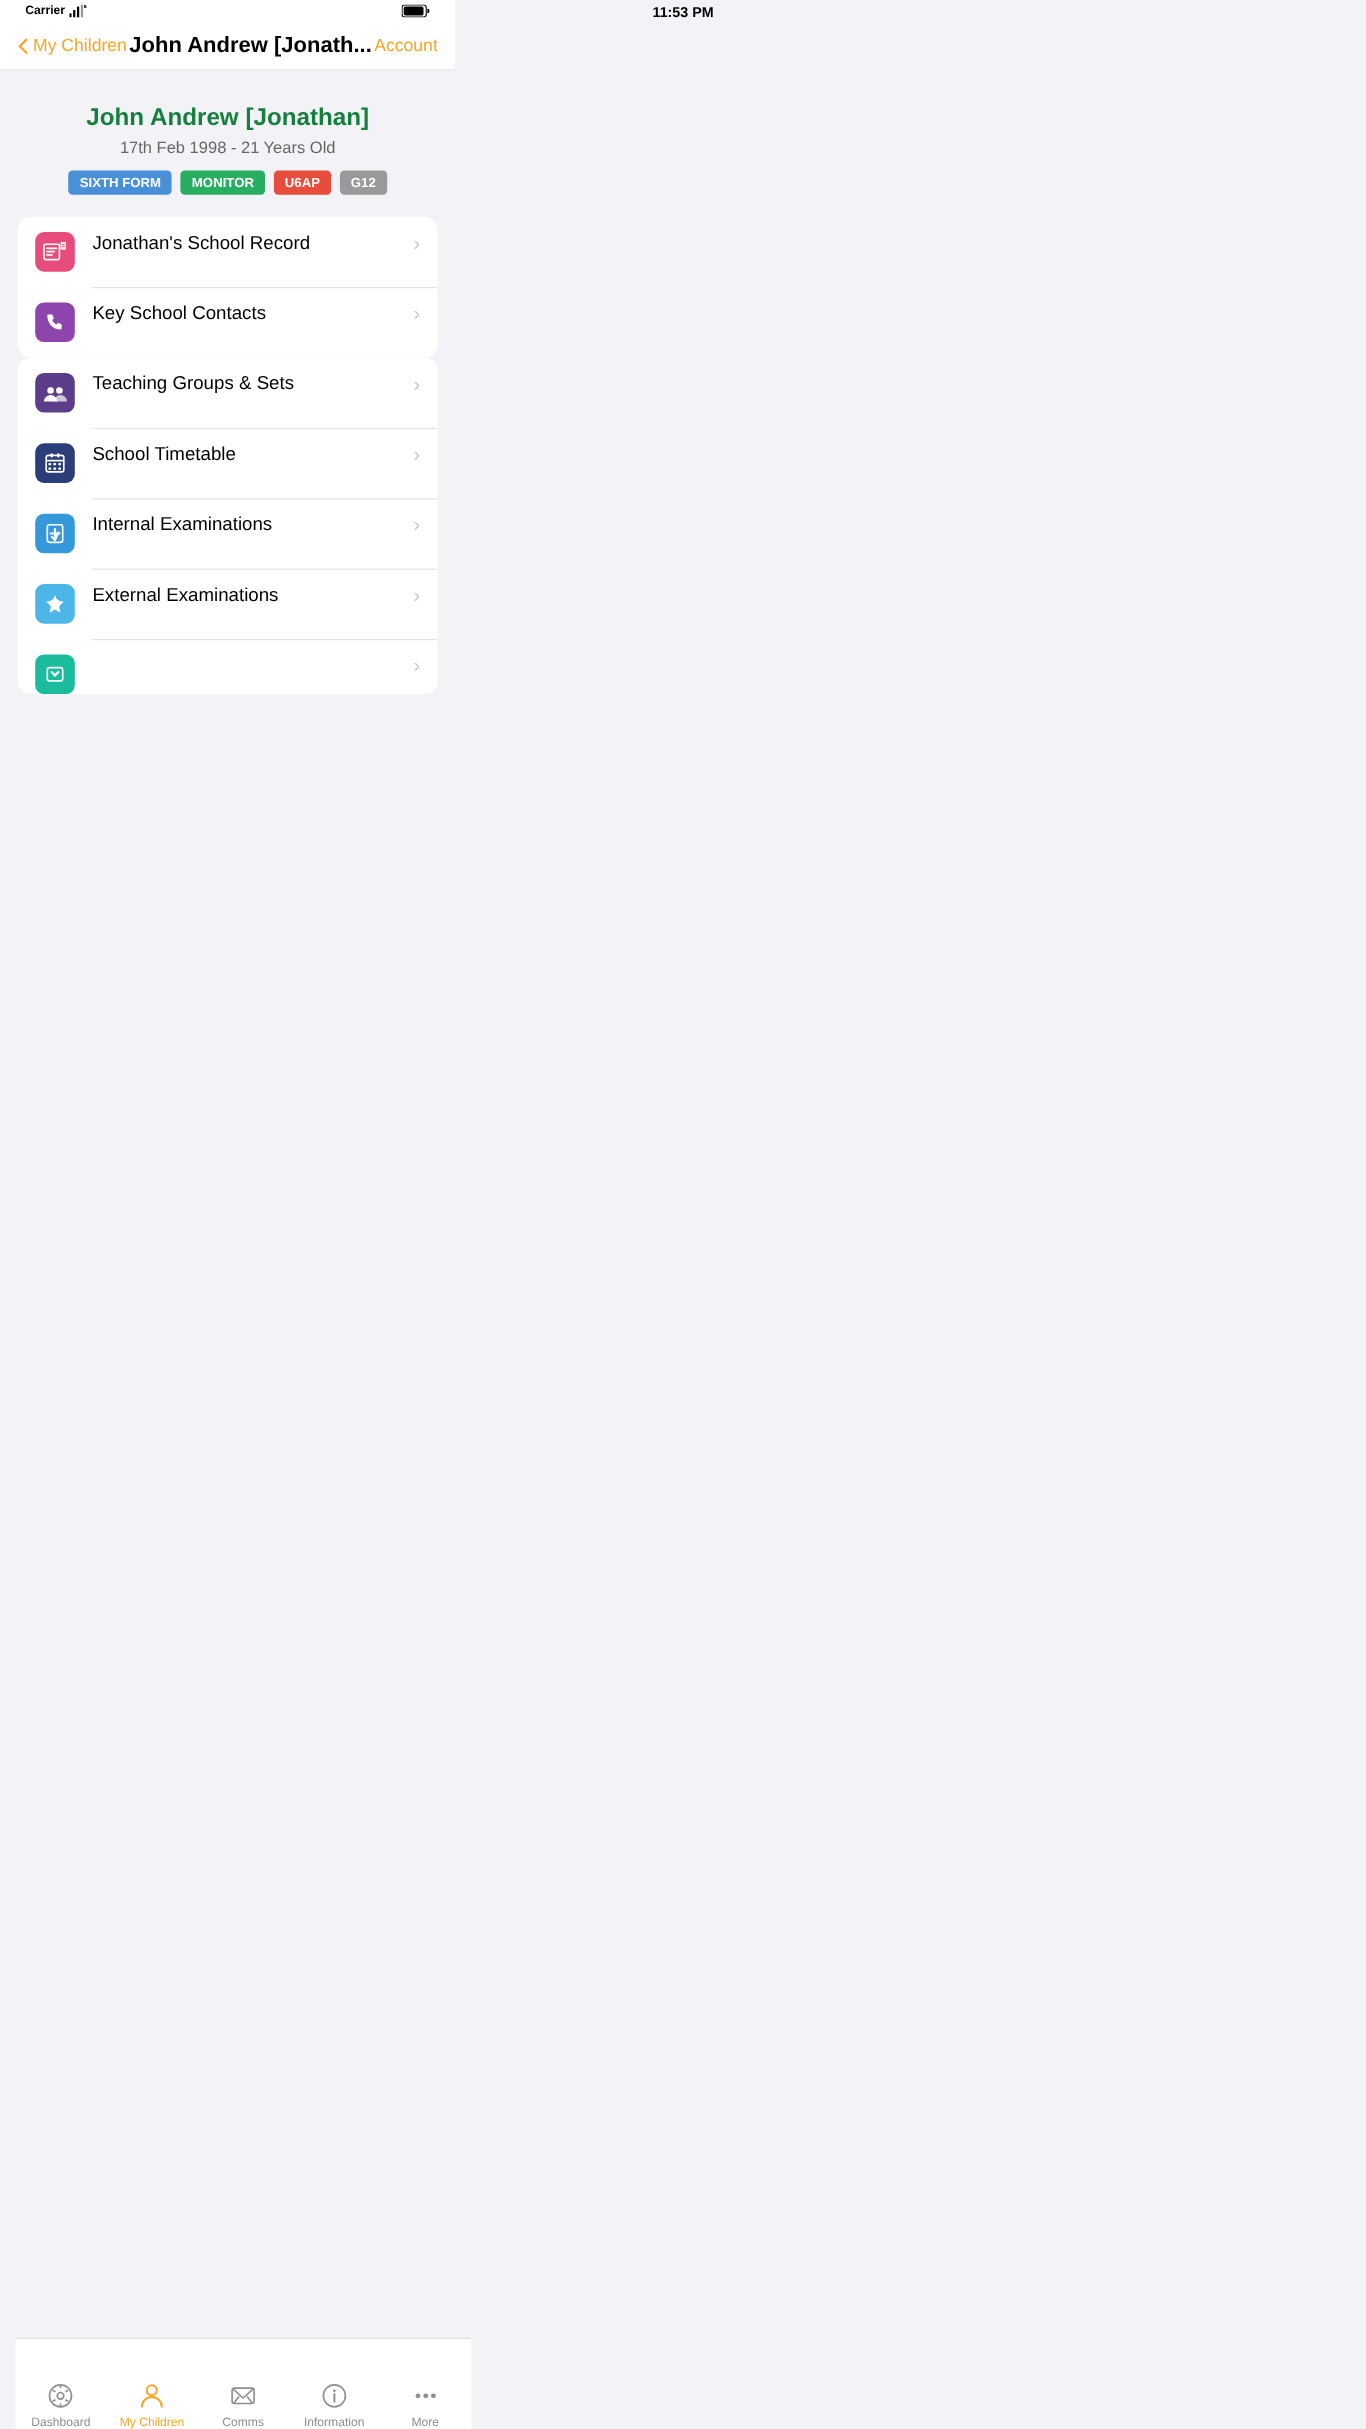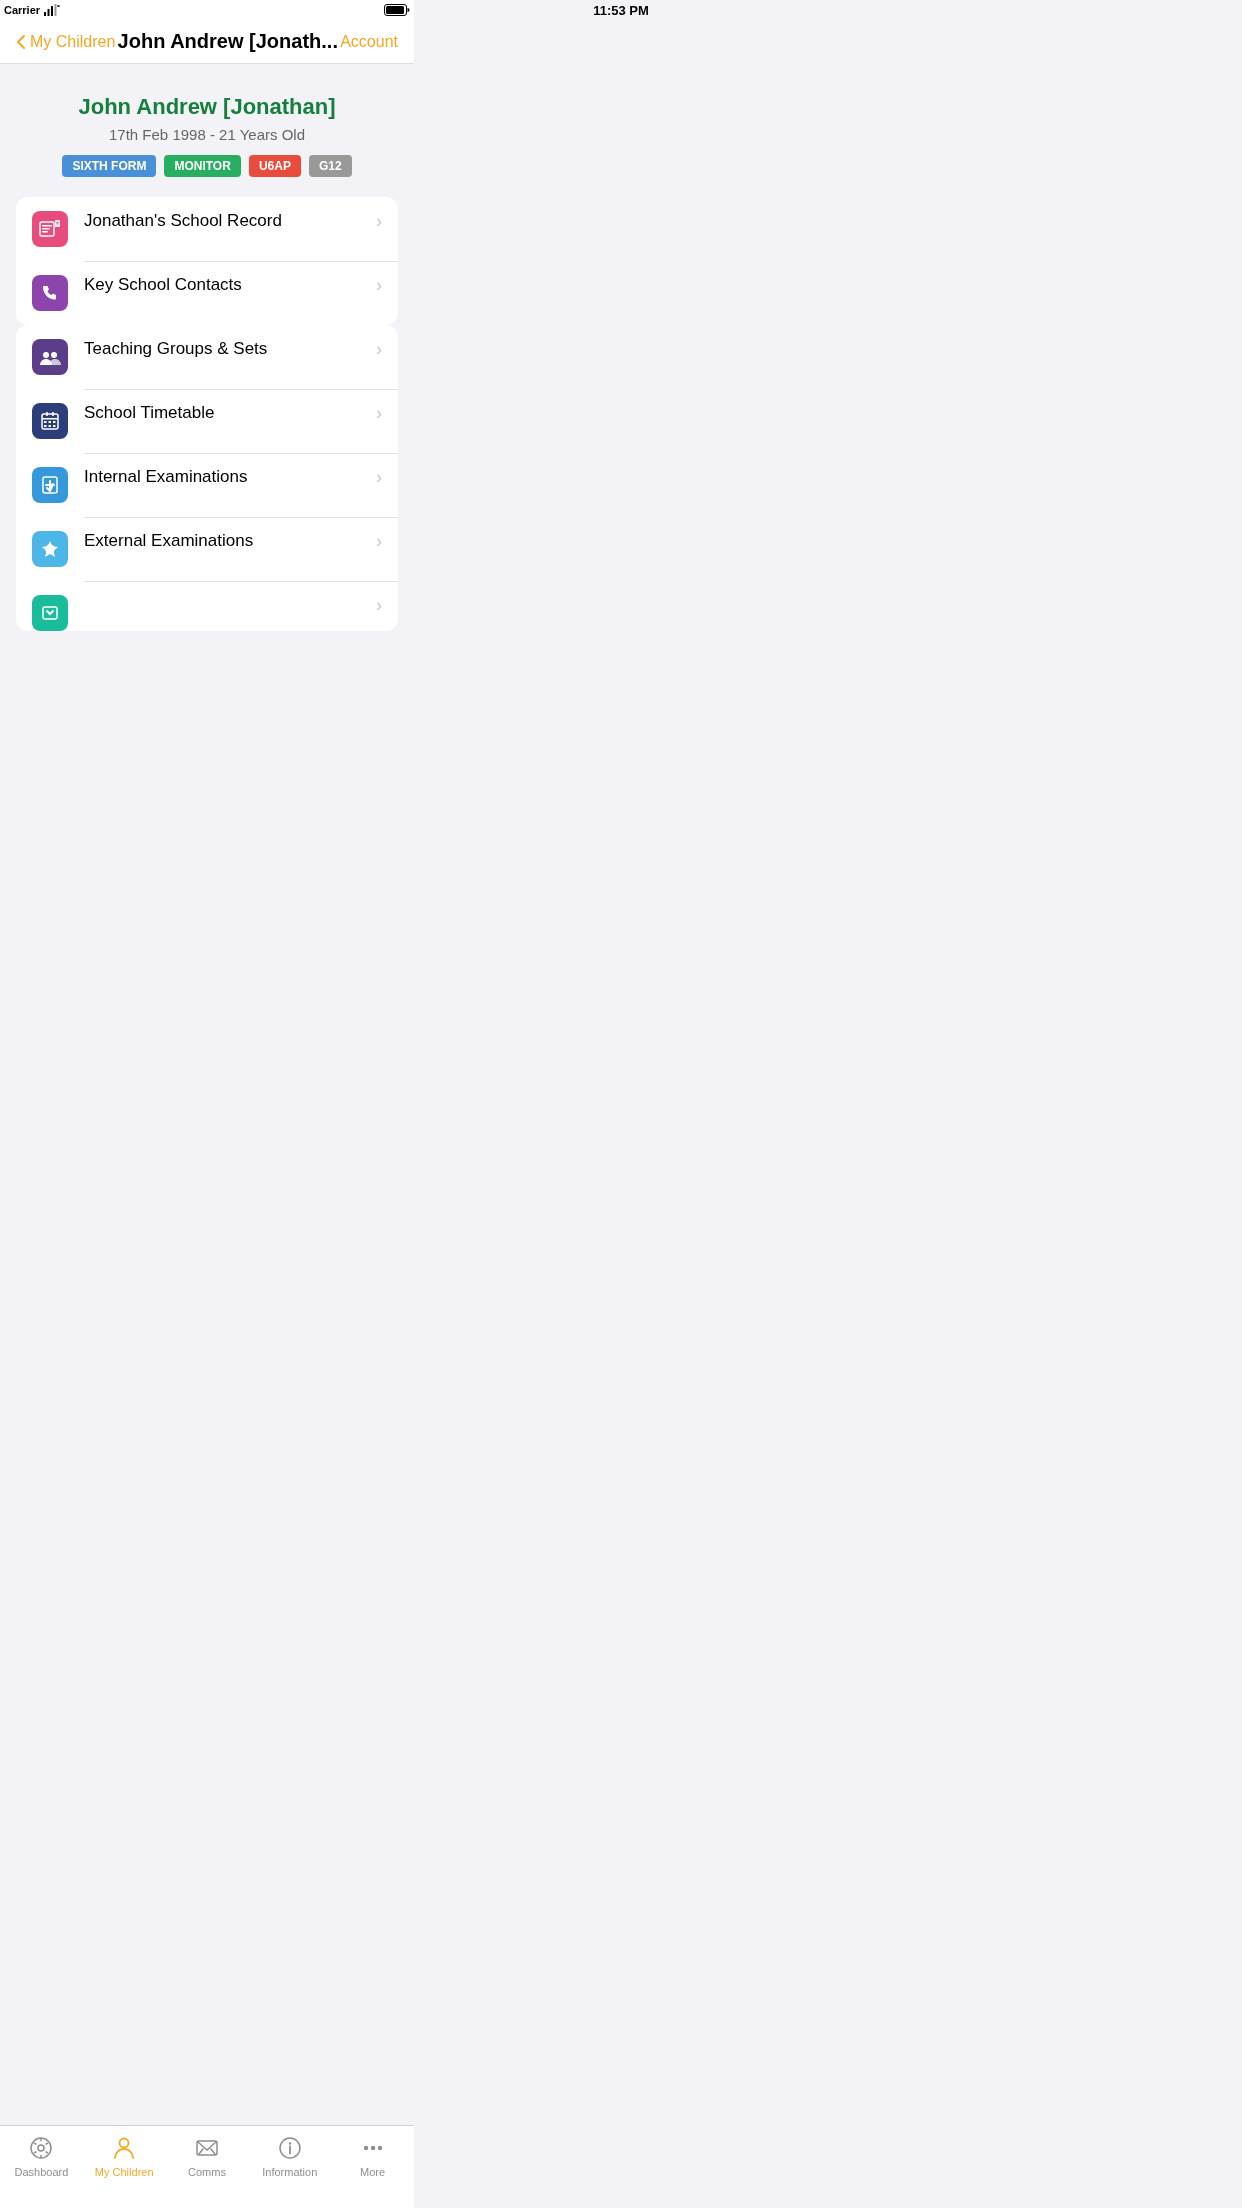--- a/index.html
+++ b/index.html
@@ -13,21 +13,21 @@
       overflow-x: hidden;
     }
 
     
     .status-bar {
       background: #fff;
       height: 20px;
       display: flex;
       align-items: center;
       justify-content: space-between;
-      padding: 0 4px;
+      padding: 0 23px;
       font-size: 12px;
       font-weight: 600;
     }
     .status-left { display: flex; align-items: center; gap: 4px; color: #000; font-size: 11px; }
     .status-center { color: #000; font-size: 13px; font-weight: 600; position: absolute; left: 50%; transform: translateX(-50%); }
     .status-right { display: flex; align-items: center; gap: 4px; }
 
     
     .nav-bar {
       background: #fff;
@@ -168,27 +168,27 @@
     }
     .chevron {
       color: #c7c7cc;
       font-size: 18px;
     }
 
     
     .tab-bar {
       position: fixed;
       bottom: 0;
-      left: 0;
+      left: 14px;
       width: 414px;
       height: 83px;
       background: #fff;
       border-top: 0.5px solid #d0d0d0;
       display: flex;
-      align-items: flex-start;
+      align-items: flex-end;
       padding-top: 8px;
     }
     .tab-item {
       flex: 1;
       display: flex;
       flex-direction: column;
       align-items: center;
       gap: 4px;
       cursor: pointer;
     }

